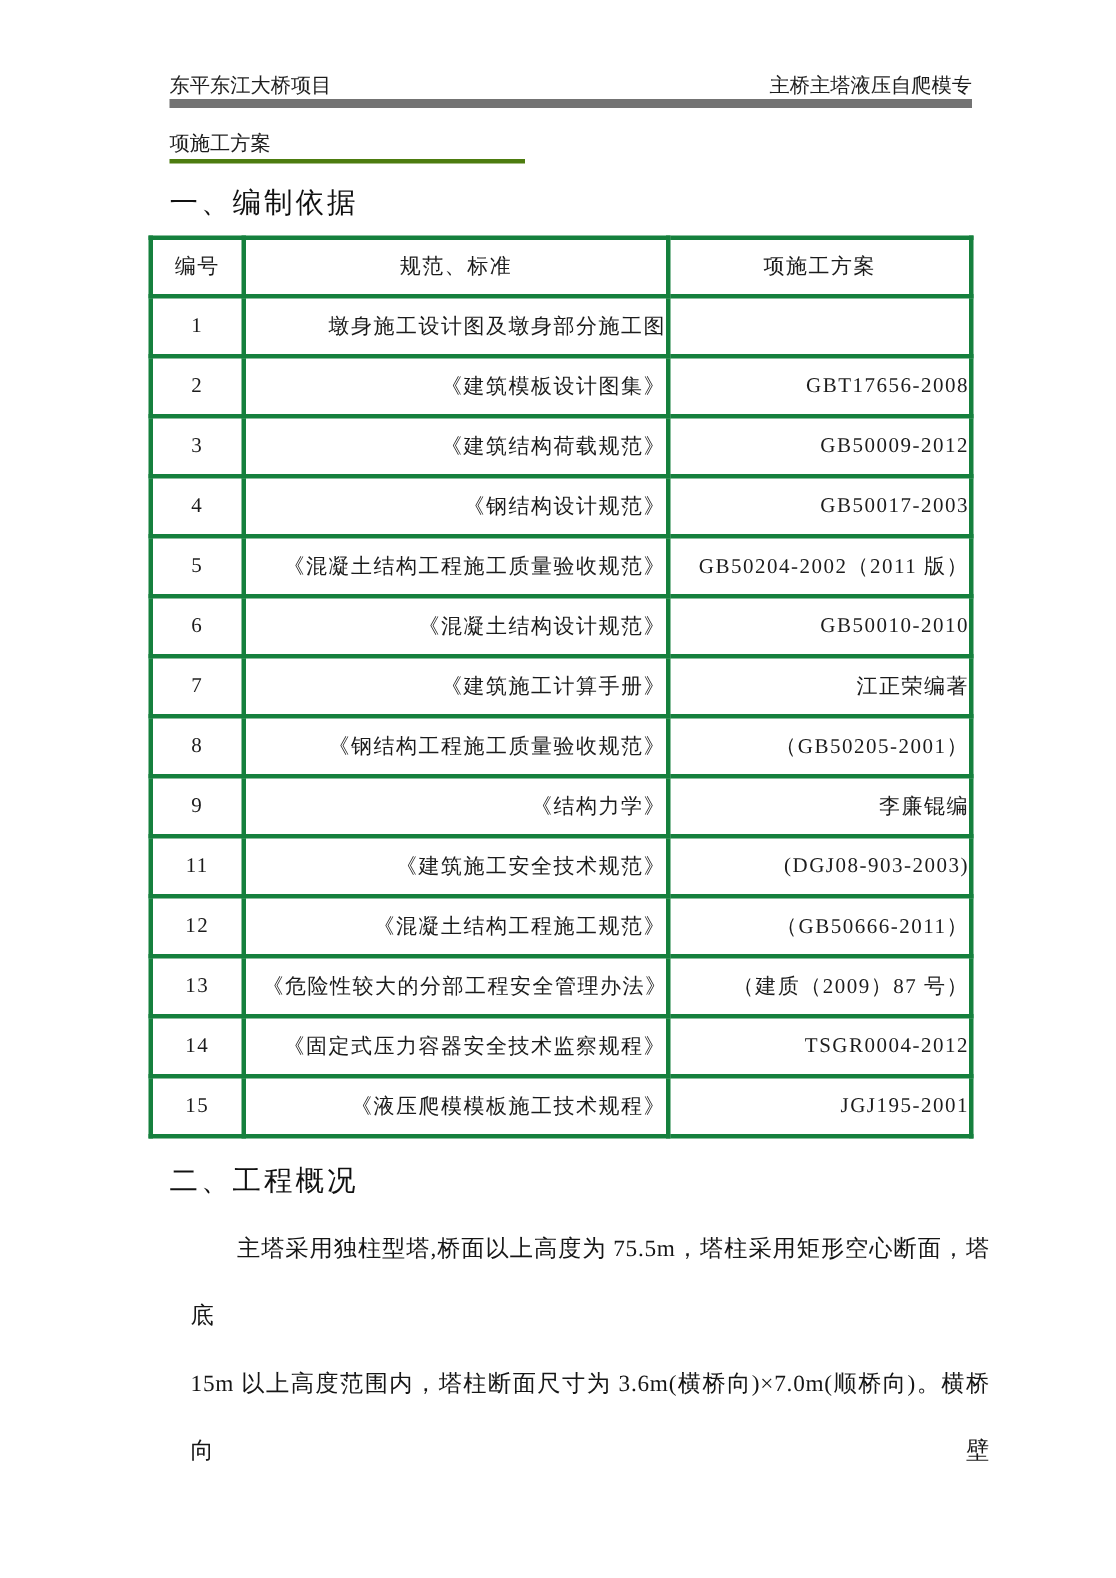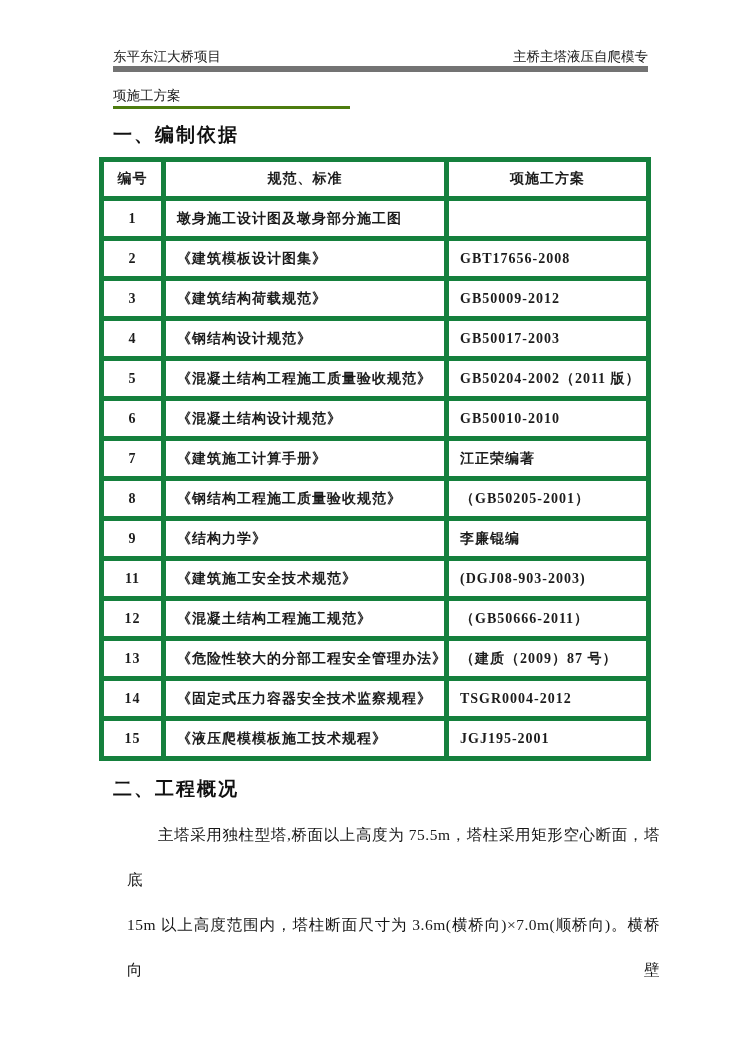--- a/index.html
+++ b/index.html
@@ -23,49 +23,49 @@
   .doc-header-line2 {
     margin-left: 14px; margin-top: 15px;
     width: 237px; height: 22px;
     font-size: 13.5px;
     border-bottom: 3px solid #4d7c0f;
   }
 
   
   .sec-title {
     margin-left: 14px;
-    font-size: 19px; font-weight: bold;
+    font-size: 19px; font-weight: normal;
     letter-spacing: 2px;
     color: #111;
   }
   .sec-title.first { margin-top: 13px; }
   .sec-title.second { margin-top: 15px; }
 
   
   table.std-table {
     margin-top: 9px;
     border-collapse: collapse;
     width: 547px;
     table-layout: fixed;
     font-size: 14px;
   }
   table.std-table col.c-no { width: 62px; }
   table.std-table col.c-std { width: 283px; }
   table.std-table col.c-unit { width: 202px; }
   table.std-table th, table.std-table td {
-    border: 5px solid #15803d;
+    border: 3px solid #15803d;
     height: 40px;
-    font-weight: bold;
+    font-weight: normal;
     letter-spacing: 1px;
     vertical-align: middle;
     overflow: hidden; white-space: nowrap;
   }
   table.std-table th { text-align: center; height: 39px; }
   td.cell-no { text-align: center; }
-  td.cell-std, td.cell-unit { text-align: left; padding-left: 11px; }
+  td.cell-std, td.cell-unit { text-align: right; padding-left: 11px; }
 
   
   .body-para { margin-top: 10px; margin-left: 28px; width: 533px; }
   .para-line {
     font-size: 15.5px;
     line-height: 45px;
     letter-spacing: 0.5px;
     text-align: justify;
     text-align-last: justify;
     white-space: normal;

